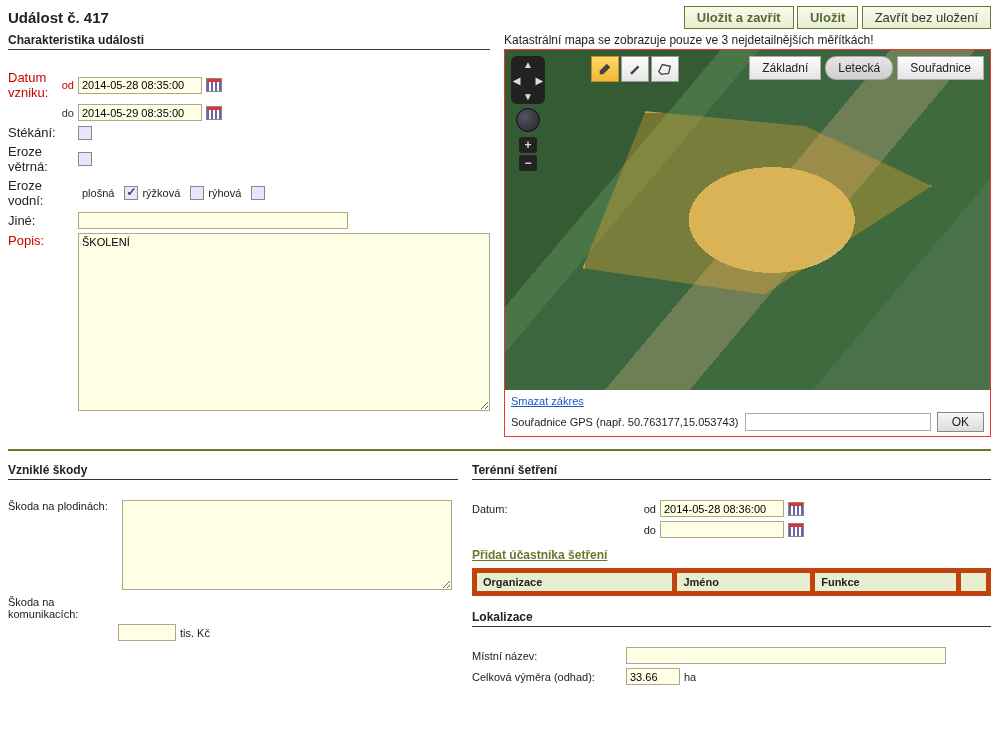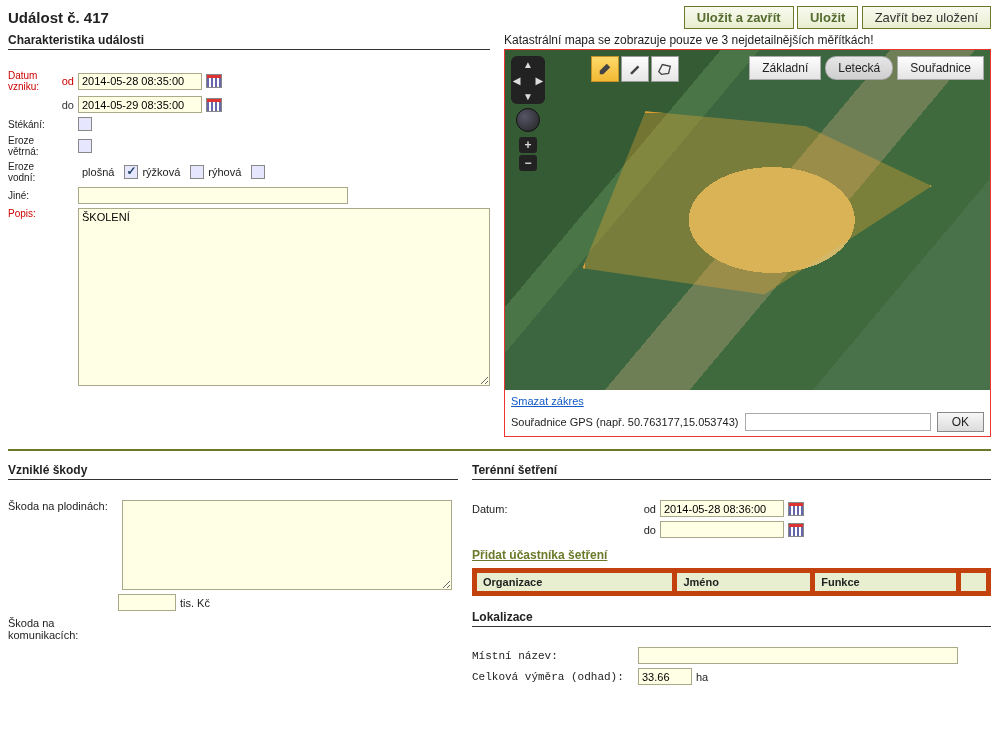--- a/index.html
+++ b/index.html
@@ -53,21 +53,21 @@
   }
   .left-col { flex: 0 0 460px; }
   .right-col { flex: 1; }
   .section-title {
     font-weight: bold;
     border-bottom: 1px solid #333;
     padding-bottom: 2px;
     margin-bottom: 20px;
   }
   .form-row { display: flex; align-items: center; margin-bottom: 4px; }
-  .form-row .lbl { width: 48px; font-size: 10px; }
+  .form-row .lbl { width: 48px; font-size: 13px; }
   .form-row .lbl.red { color: #c00; }
   .form-row .sub { width: 22px; font-size: 11px; color: #c00; text-align: right; padding-right: 4px;}
   .form-row .sub.black { color: #333; }
   .text-input {
     border: 1px solid #aa8; background: #ffffe6;
     font-size: 11px; padding: 1px 3px; height: 17px;
   }
   .date-input { width: 124px; }
   .cal-icon {
     width: 16px; height: 14px; display: inline-block;
@@ -183,21 +183,21 @@
     display:inline-block; margin: 6px 0;
   }
   table.participants {
     width: 100%; border-collapse: collapse; font-size: 11px;
   }
   table.participants th {
     background: #e8eed0; text-align: left;
     border: 5px solid #c2410c; padding: 3px 6px; font-weight: bold;
   }
   .loc-row { display:flex; align-items:center; margin-bottom:4px; }
-  .loc-row .loc-lbl { width: 166px; font-size: 11px; font-family: Liberation Mono, monospace; }
+  .loc-row .loc-lbl { width: 154px; font-size: 11px; }
   .loc-input { border:1px solid #aa8; background:#ffffe6; height:17px; font-size:11px; padding:1px 3px; width: 320px; }
   .area-input { width: 54px; }
   svg.pencil { width:14px; height:14px; }
   svg.poly { width:16px; height:14px; }
 </style>
 </head>
 <body>
 
 <div class="container">
 
@@ -326,27 +326,27 @@
 
   <hr class="hr-olive">
 
   <div class="lower">
     <div class="left-col">
       <div class="section-title">Vzniklé škody</div>
       <div style="display:flex; align-items:flex-start; gap:4px;">
         <div style="width:110px; font-size:11px;">Škoda na plodinách:</div>
         <textarea class="ta-small" style=""></textarea>
       </div>
+      <div style="display:flex; align-items:flex-start; gap:4px; margin-top:6px;">
+        <div style="width:110px; font-size:11px;">Škoda na komunikacích:</div>
+      </div>
       <div style="display:flex; align-items:center; margin-top:4px;">
         <div style="width:110px;"></div>
         <input class="text-input mini-input" style="">
         <span class="unit">tis. Kč</span>
-      </div>
-      <div style="display:flex; align-items:flex-start; gap:4px; margin-top:6px;">
-        <div style="width:110px; font-size:11px;">Škoda na komunikacích:</div>
       </div>
     </div>
 
     <div class="right-col">
       <div class="section-title">Terénní šetření</div>
       <div class="datum-row">
         <div class="lbl2">Datum:</div>
         <div class="sub2">od</div>
         <input class="text-input date-input" value="2014-05-28 08:36:00" style="">
         <span class="cal-icon"></span>

